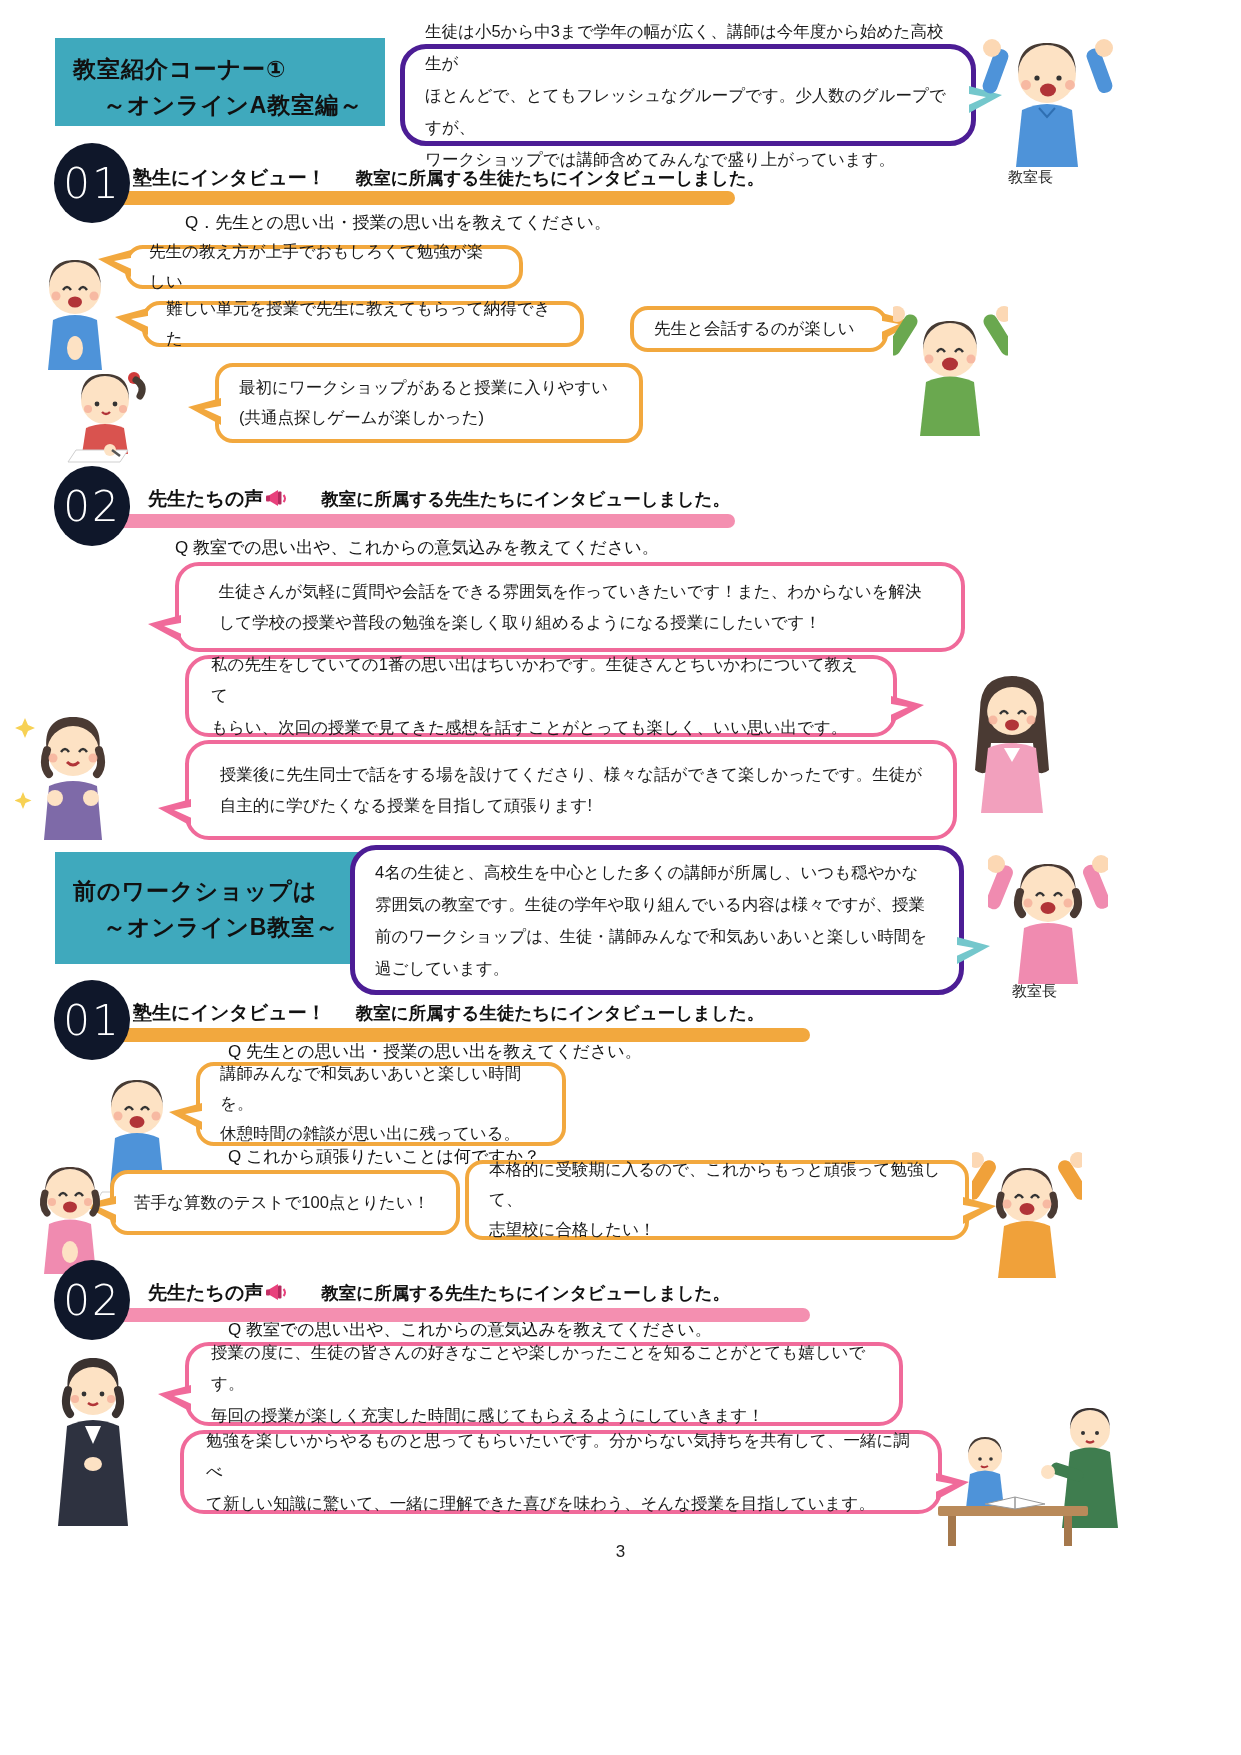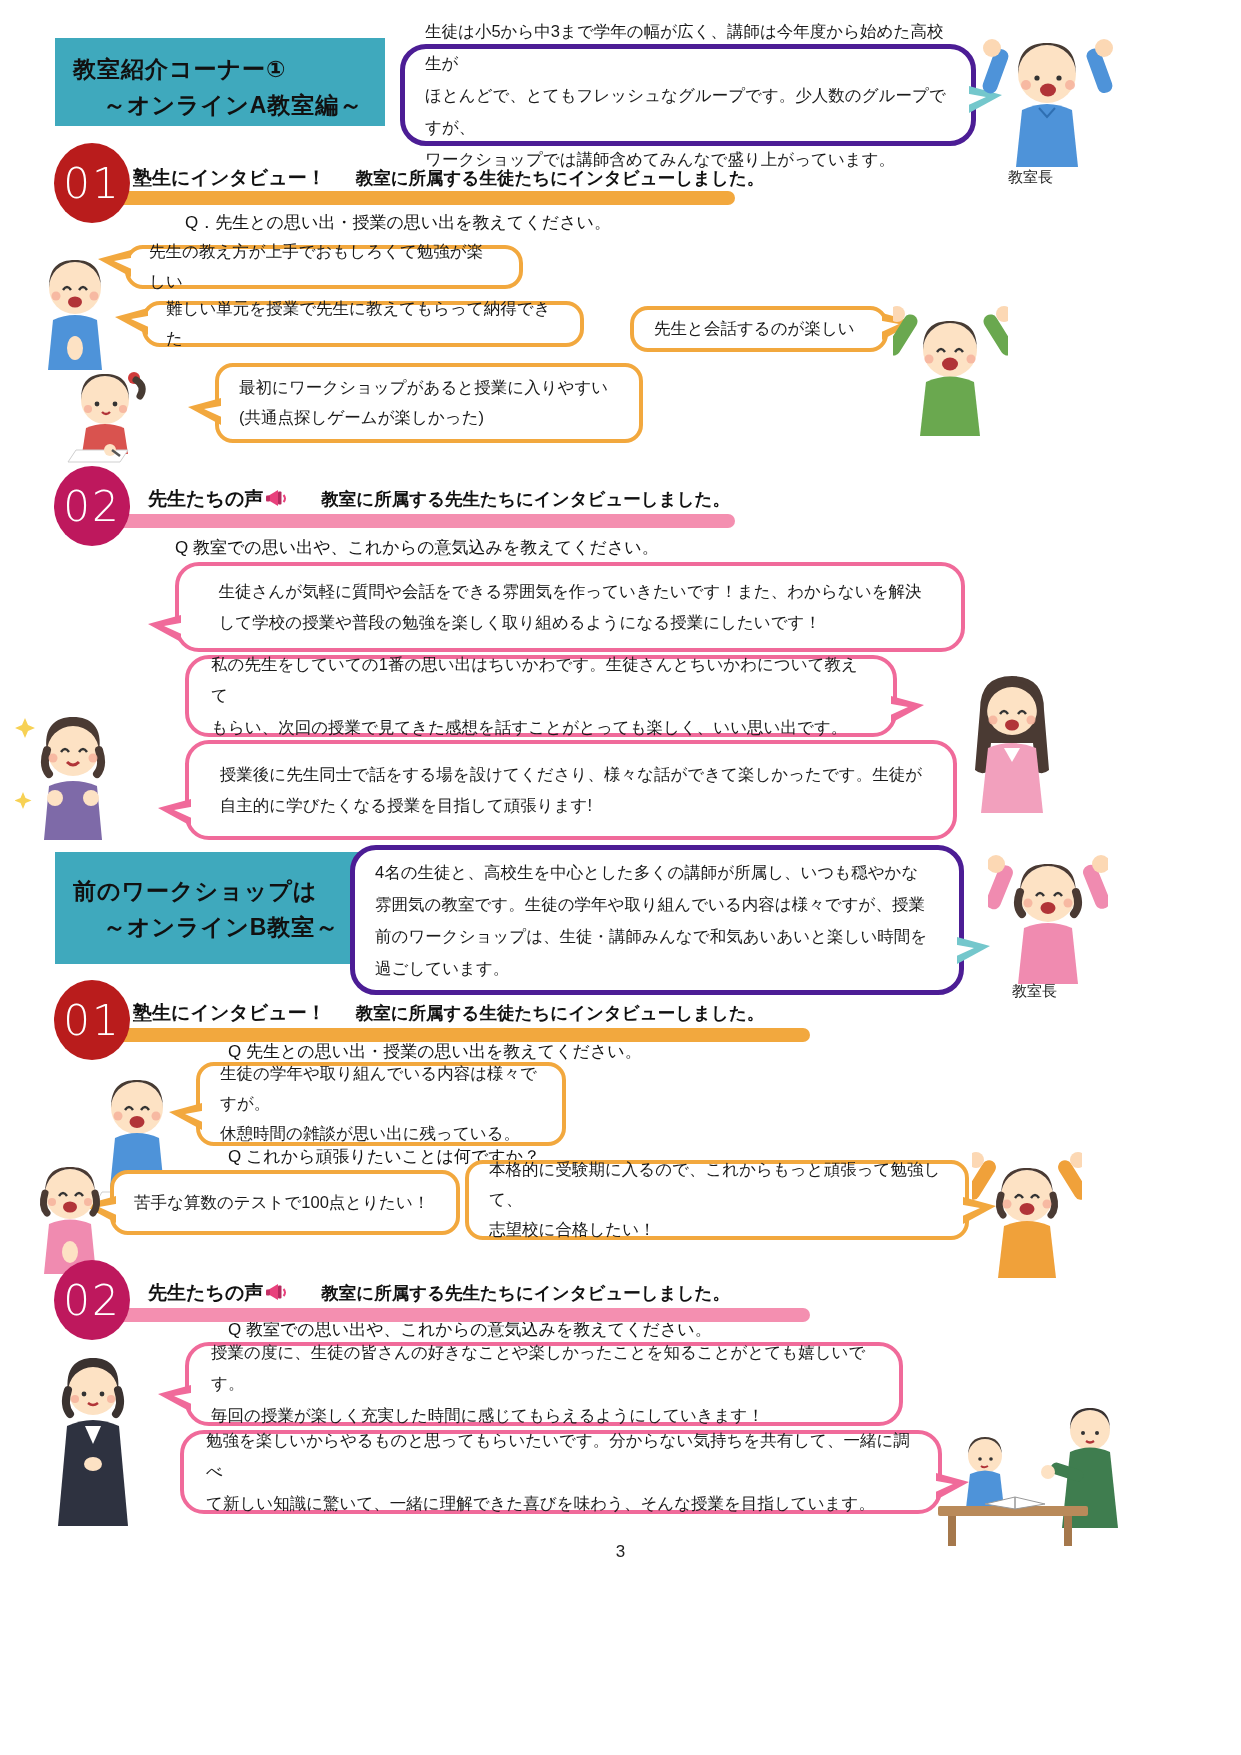--- a/index.html
+++ b/index.html
@@ -24,22 +24,22 @@
     border-top:4px solid transparent;border-bottom:10px solid transparent;border-right:22px solid #fff;}
   .t-right::before{content:"";position:absolute;right:-31px;bottom:var(--tb,8px);width:0;height:0;
     border-top:9px solid transparent;border-bottom:18px solid transparent;border-left:33px solid var(--bc);}
   .t-right::after{content:"";position:absolute;right:-15px;bottom:calc(var(--tb,8px) + 6px);width:0;height:0;
     border-top:4px solid transparent;border-bottom:10px solid transparent;border-left:22px solid #fff;}
 
   
   .num-circle{position:absolute;width:76px;height:80px;border-radius:50%;color:#fff;
     display:flex;align-items:center;justify-content:center;font-size:42px;font-weight:300;
     font-family:"DejaVu Sans",sans-serif;letter-spacing:2px;z-index:3;}
-  .nc-orange{background:#b91c1c;}
-  .nc-pink{background:#be185d;}
+  .nc-orange{background:#0f172a;}
+  .nc-pink{background:#0f172a;}
   .sec-bar{position:absolute;height:14px;border-radius:8px;z-index:1;}
   .sb-orange{background:#f2a83e;}
   .sb-pink{background:#f48fb0;}
   .sec-title{position:absolute;z-index:2;font-size:19px;font-weight:bold;color:#111;
     display:flex;align-items:center;white-space:nowrap;}
   .sec-title .sub{margin-left:30px;font-size:17.5px;}
   .sec-title .mega{margin:0 4px 0 2px;display:inline-flex;}
 
   .q-line{position:absolute;font-size:17px;color:#111;white-space:nowrap;}
 
@@ -245,21 +245,21 @@
   <div class="num-circle nc-orange" style="left:54px;top:980px;">01</div>
   <div class="sec-title" style="left:133px;top:1000px;">
     <span>塾生にインタビュー！</span>
     <span class="sub">教室に所属する生徒たちにインタビューしました。</span>
   </div>
   <div class="sec-bar sb-orange" style="left:110px;top:1028px;width:700px;"></div>
 
   <div class="q-line" style="left:228px;top:1040px;">Q 先生との思い出・授業の思い出を教えてください。</div>
 
   <div class="bubble yb t-left" style="left:196px;top:1062px;width:370px;height:84px;--tb:12px;">
-    <div class="txt">生徒の学年や取り組んでいる内容は様々ですが。
+    <div class="txt">講師みんなで和気あいあいと楽しい時間を。
 休憩時間の雑談が思い出に残っている。</div>
   </div>
 
   <svg class="char" style="left:82px;top:1068px;" width="110" height="145" viewBox="0 0 110 145">
     <circle cx="55" cy="40" r="26" fill="#fde2c4"></circle>
     <path d="M29 40a26 26 0 0 1 52 0c0-20-9-28-26-28s-26 8-26 28z" fill="#473b33"></path>
     <path d="M43 42q4-6 8 0" stroke="#333" stroke-width="2.4" fill="none"></path>
     <path d="M59 42q4-6 8 0" stroke="#333" stroke-width="2.4" fill="none"></path>
     <ellipse cx="55" cy="54" rx="7.5" ry="6" fill="#b13438"></ellipse>
     <circle cx="36" cy="48" r="4.5" fill="#f6b29c" opacity=".85"></circle>

